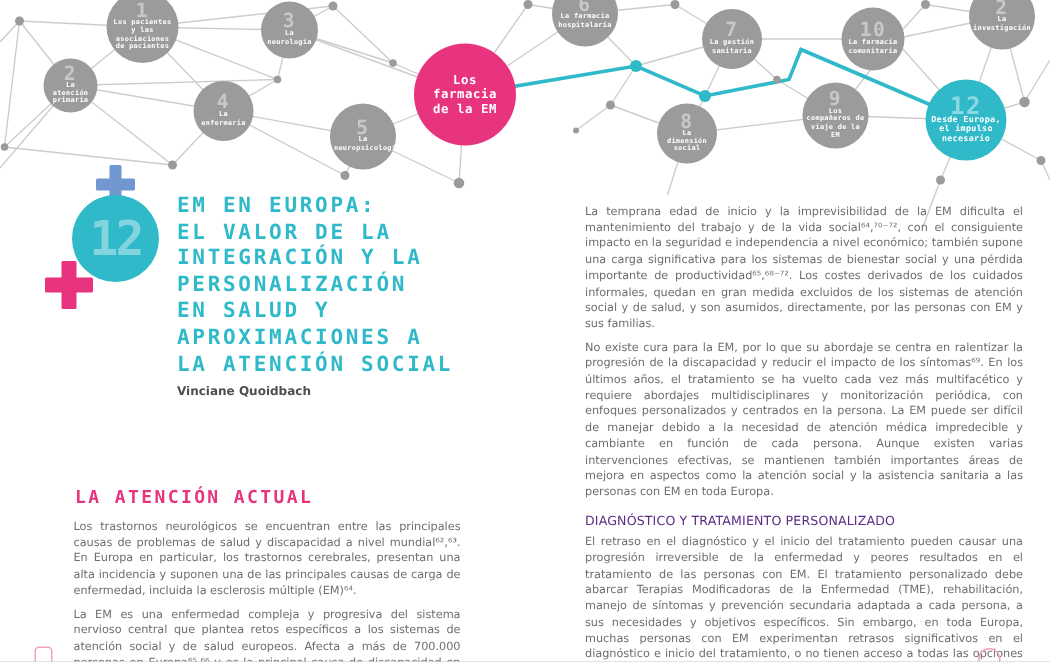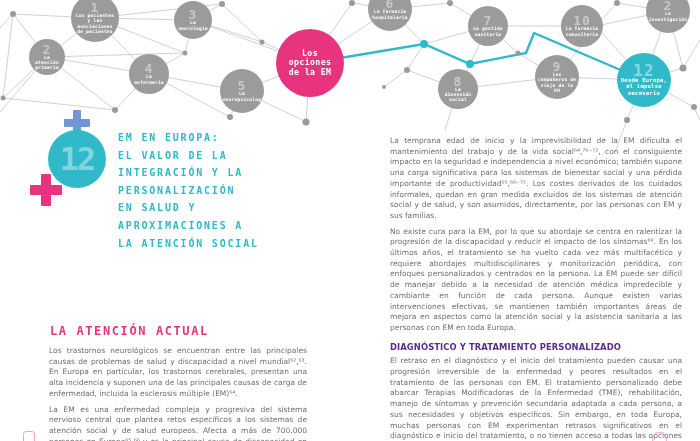--- a/index.html
+++ b/index.html
@@ -37,35 +37,35 @@
   .plus .h,.plus .v{position:absolute;border-radius:1px}
   .plus-blue{left:64px;top:110px;width:26px;height:26px;z-index:1}
   .plus-blue .h{left:0;top:9px;width:26px;height:8px;background:var(--blue-plus)}
   .plus-blue .v{left:9px;top:0;width:8px;height:26px;background:var(--blue-plus)}
   .plus-pink{left:30px;top:174px;width:32px;height:32px;z-index:3}
   .plus-pink .h{left:0;top:11px;width:32px;height:10px;background:var(--pink)}
   .plus-pink .v{left:11px;top:0;width:10px;height:32px;background:var(--pink)}
 
   
   .article-title{position:absolute;left:118px;top:129px;width:215px;
-        font-family:"DejaVu Sans Mono",monospace;font-weight:bold;font-size:10px;
+        font-family:"DejaVu Sans Mono",monospace;font-weight:bold;font-size:14px;
         line-height:17.6px;letter-spacing:1.8px;color:var(--teal);white-space:pre-line}
   .authors{position:absolute;left:118px;top:256px;width:220px}
   .author{margin-bottom:4px}
   .author .name{font-size:8px;font-weight:bold;color:#4f4f4f;line-height:9px}
   .author .role{font-size:7.3px;color:#8a8a8a;line-height:8.6px}
   .section-heading{position:absolute;left:50px;top:324px;
         font-family:"DejaVu Sans Mono",monospace;font-weight:bold;font-size:12px;
         letter-spacing:1.6px;color:var(--pink)}
   .col{position:absolute;font-size:7.5px;line-height:10.7px;color:var(--text-grey);
         text-align:justify}
   .col p{margin-bottom:5px}
   .col-left{left:49px;top:346px;width:258px}
   .col-right{left:390px;top:136px;width:292px}
-  .sub-heading{font-size:8.4px;font-weight:bold;color:var(--purple);letter-spacing:.1px;
+  .sub-heading{font-size:8.4px;font-weight:normal;color:var(--purple);letter-spacing:.1px;
         margin:8px 0 4px 0;text-align:left}
 
   
   .corner-square{position:absolute;left:23px;top:431px;width:12px;height:14px;
         border:1px solid #f2a0c4;border-radius:3px}
   .corner-circle{position:absolute;left:652px;top:432px;width:15px;height:15px;
         border:1px solid #f2a0c4;border-radius:50%}
 </style>
 </head>
 <body>
@@ -202,21 +202,21 @@
     </div>
     <div class="node" style="left:646px;top:-11px;width:44px;height:44px">
       <span class="num">2</span>
       <span class="lbl">La investigación</span>
     </div>
     <div class="node node--teal" style="left:617px;top:53px;width:54px;height:54px">
       <span class="num">12</span>
       <span class="lbl">Desde Europa, el impulso necesario</span>
     </div>
     <div class="node node--pink" style="left:276px;top:29px;width:68px;height:68px">
-      <span class="lbl">Los opciones de la EM</span>
+      <span class="lbl">Los farmacia de la EM</span>
     </div>
   </div>
 
   <div class="plus plus-blue">
     <span class="h"></span>
       <span class="v"></span>
   </div>
   <div class="chapter-circle">
     <span class="big-num">12</span>
   </div>
@@ -228,20 +228,21 @@
   <h1 class="article-title">EM EN EUROPA:
 EL VALOR DE LA
 INTEGRACIÓN Y LA
 PERSONALIZACIÓN
 EN SALUD Y
 APROXIMACIONES A
 LA ATENCIÓN SOCIAL</h1>
 
   <div class="authors">
     <div class="author">
+      <div class="name">Vinciane Quoidbach</div>
     </div>
   </div>
 
   <h2 class="section-heading">LA ATENCIÓN ACTUAL</h2>
 
   <div class="col col-left">
     <p>Los trastornos neurológicos se encuentran entre las principales causas de problemas de salud y discapacidad a nivel mundial⁶²,⁶³. En Europa en particular, los trastornos cerebrales, presentan una alta incidencia y suponen una de las principales causas de carga de enfermedad, incluida la esclerosis múltiple (EM)⁶⁴.</p>
     <p>La EM es una enfermedad compleja y progresiva del sistema nervioso central que plantea retos específicos a los sistemas de atención social y de salud europeos. Afecta a más de 700.000 personas en Europa⁶⁵,⁶⁶ y es la principal causa de discapacidad en personas jóvenes y de mediana edad⁶⁷,⁶⁸. El impacto</p>
   </div>
 

